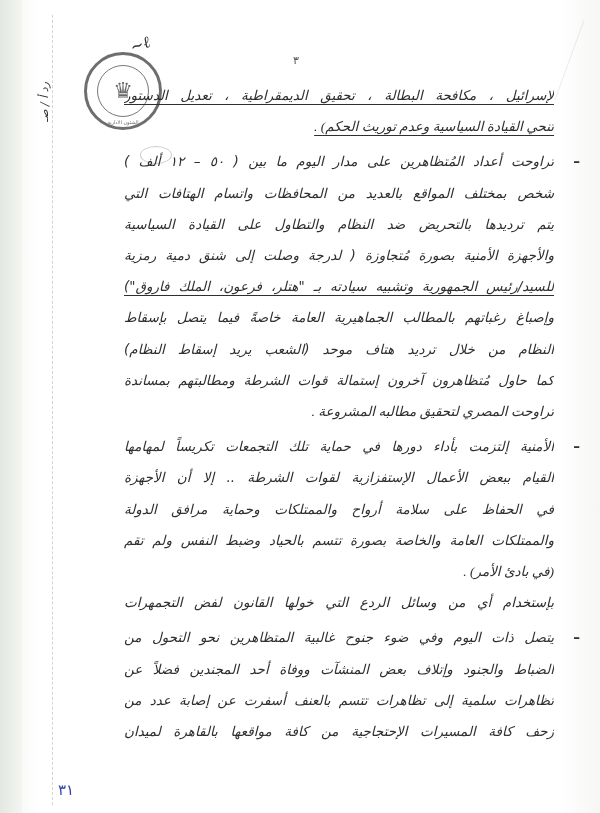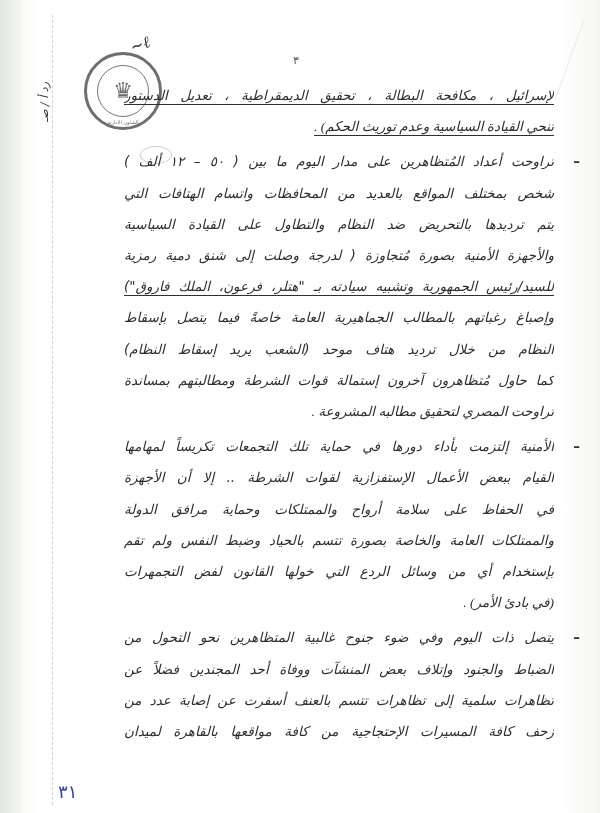--- a/index.html
+++ b/index.html
@@ -82,21 +82,21 @@
       writing-mode: vertical-rl;
       transform: rotate(180deg);
     }
     .hw-signature {
       left: 130px; top: 35px;
       font-size: 16px;
       transform: rotate(-20deg);
     }
     .hw-bottom {
       left: 58px; top: 781px;
-      font-size: 18px;
+      font-size: 15px;
       color: #3344aa;
       font-style: normal;
     }
     .hw-emblem {
       position: absolute;
       left: 140px; top: 146px;
       width: 30px; height: 16px;
       border: 1px solid #999;
       border-radius: 50%;
       opacity: 0.5;
@@ -185,22 +185,22 @@
       <div class="line">كما حاول مُتظاهرون آخرون إستمالة قوات الشرطة ومطالبتهم بمساندة</div>
       <div class="line short">تراوحت المصري لتحقيق مطالبه المشروعة .</div>
     </div>
 
     <div class="para p3">
       <span class="para-dash">–</span>
       <div class="line">الأمنية إلتزمت بأداء دورها في حماية تلك التجمعات تكريساً لمهامها</div>
       <div class="line">القيام ببعض الأعمال الإستفزازية لقوات الشرطة .. إلا أن الأجهزة</div>
       <div class="line">في الحفاظ على سلامة أرواح والممتلكات وحماية مرافق الدولة</div>
       <div class="line">والممتلكات العامة والخاصة بصورة تتسم بالحياد وضبط النفس ولم تقم</div>
+      <div class="line short">(في بادئ الأمر) .</div>
       <div class="line">بإستخدام أي من وسائل الردع التي خولها القانون لفض التجمهرات</div>
-      <div class="line short">(في بادئ الأمر) .</div>
     </div>
 
     <div class="para p4">
       <span class="para-dash">–</span>
       <div class="line">يتصل ذات اليوم وفي ضوء جنوح غالبية المتظاهرين نحو التحول من</div>
       <div class="line">الضباط والجنود وإتلاف بعض المنشآت ووفاة أحد المجندين فضلاً عن</div>
       <div class="line">تظاهرات سلمية إلى تظاهرات تتسم بالعنف أسفرت عن إصابة عدد من</div>
       <div class="line">زحف كافة المسيرات الإحتجاجية من كافة مواقعها بالقاهرة لميدان</div>
     </div>
 

